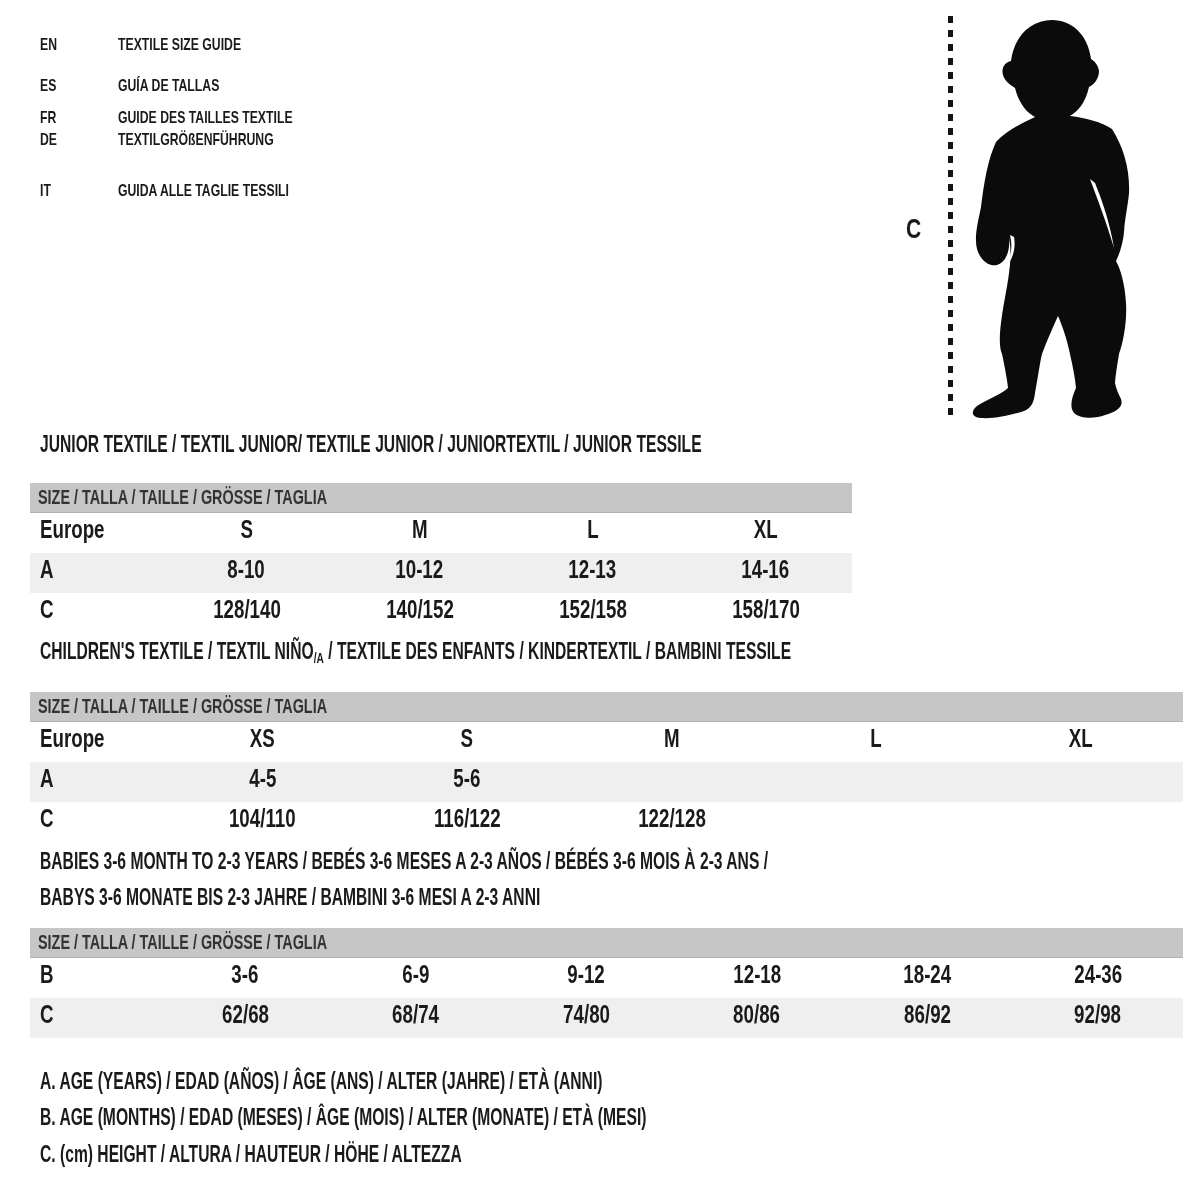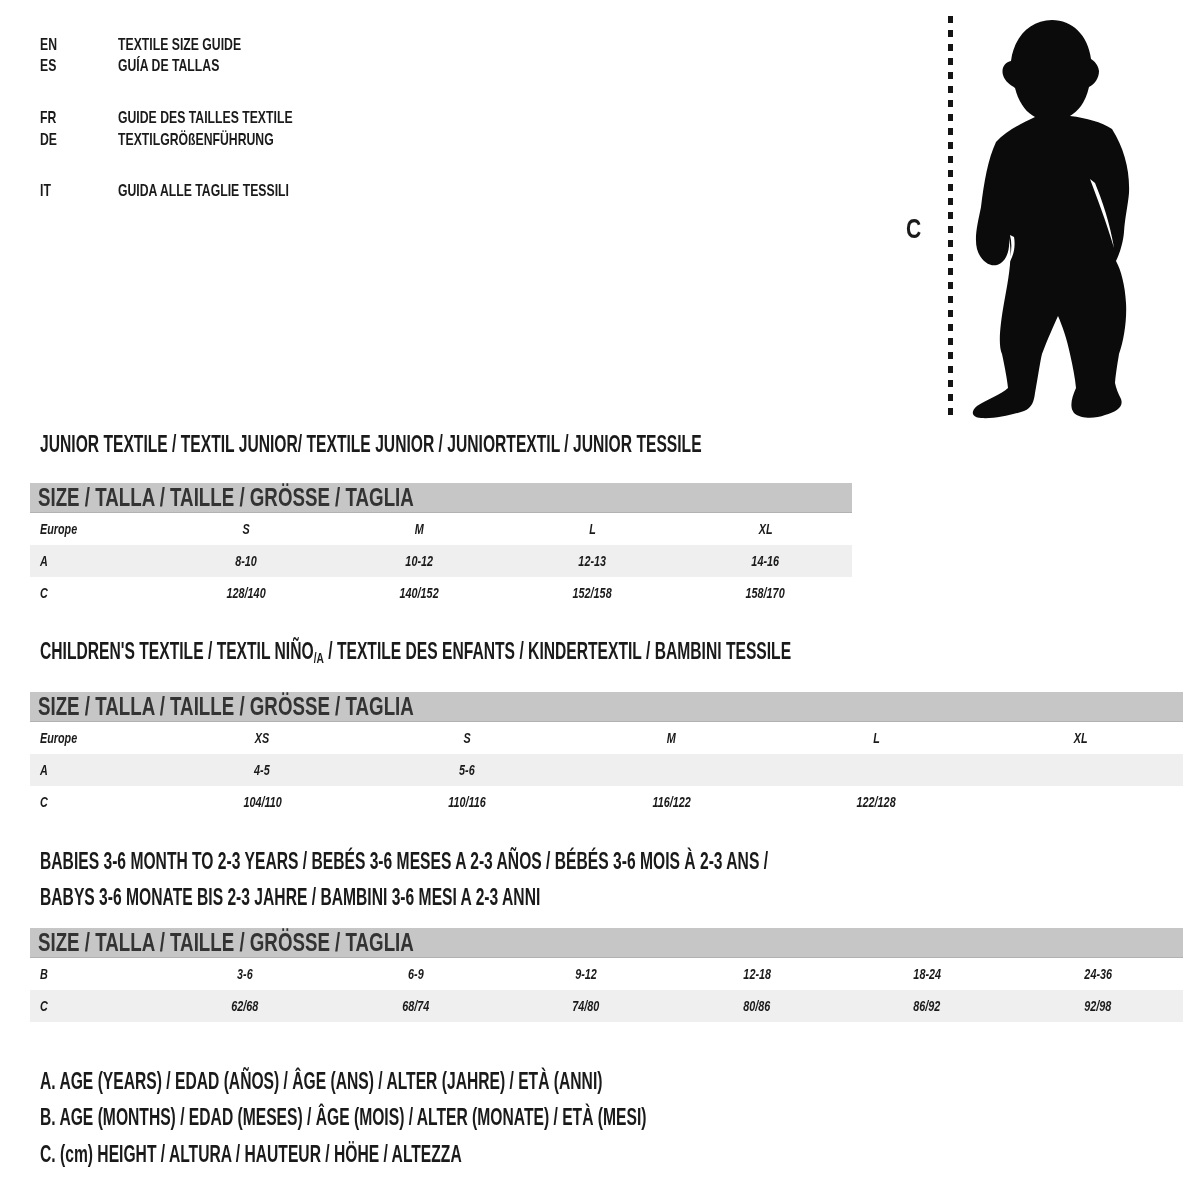--- a/index.html
+++ b/index.html
@@ -15,22 +15,22 @@
   .lang-code{width:78px;flex:0 0 78px;}
 
   
   .h{position:absolute;left:40px;font-size:23px;line-height:26px;white-space:nowrap;
      transform:scaleX(.68);transform-origin:0 50%;}
   .h .subb{font-size:15px;vertical-align:-4px;}
 
   
   .tbl{position:absolute;left:30px;}
   .tbl-head{height:29px;line-height:29px;background:#c6c6c6;border-bottom:1px solid #b2b2b2;
-            padding-left:8px;font-size:26px;color:#333;}
-  .trow{display:grid;height:32px;line-height:32px;font-size:15px;font-style:italic;}
+            padding-left:8px;font-size:20px;color:#333;}
+  .trow{display:grid;height:40px;line-height:32px;font-size:26px;}
   .cols5{grid-template-columns:130px repeat(4,1fr);}
   .cols6{grid-template-columns:130px repeat(5,1fr);}
   .cols7{grid-template-columns:130px repeat(6,1fr);}
   .shade{background:#efefef;}
   .cell{text-align:center;overflow:visible;}
   .cell.lab{text-align:left;padding-left:10px;}
 
   
   .legend-line{position:absolute;left:40px;font-size:23px;line-height:26px;white-space:nowrap;
                transform:scaleX(.68);transform-origin:0 50%;}
@@ -44,21 +44,21 @@
 </head>
 <body>
 
 <div class="page">
 
   <div>
     <div class="lang-row" style="top:31px">
       <span class="lang-code"><span class="cl">EN</span></span>
       <span class="cl">TEXTILE SIZE GUIDE</span>
     </div>
-    <div class="lang-row" style="top:52px">
+    <div class="lang-row" style="top:72px">
       <span class="lang-code"><span class="cl">ES</span></span>
       <span class="cl">GUÍA DE TALLAS</span>
     </div>
     <div class="lang-row" style="top:104px">
       <span class="lang-code"><span class="cl">FR</span></span>
       <span class="cl">GUIDE DES TAILLES TEXTILE</span>
     </div>
     <div class="lang-row" style="top:126px">
       <span class="lang-code"><span class="cl">DE</span></span>
       <span class="cl">TEXTILGRÖßENFÜHRUNG</span>
@@ -157,21 +157,20 @@
       <span class="cell"><span class="cn">XL</span></span>
     </div>
     <div class="trow cols6 shade">
       <span class="cell lab"><span class="cl">A</span></span>
       <span class="cell"><span class="cn">4-5</span></span>
       <span class="cell"><span class="cn">5-6</span></span>
     </div>
     <div class="trow cols6">
       <span class="cell lab"><span class="cl">C</span></span>
       <span class="cell"><span class="cn">104/110</span></span>
-      <span class="cell"><span class="cn">110/116</span></span>
       <span class="cell"><span class="cn">116/122</span></span>
       <span class="cell"><span class="cn">122/128</span></span>
     </div>
   </div>
 
   <div class="h" style="top:848px">BABIES 3-6 MONTH TO 2-3 YEARS / BEBÉS 3-6 MESES A 2-3 AÑOS / BÉBÉS 3-6 MOIS À 2-3 ANS /</div>
   <div class="h" style="top:884px">BABYS 3-6 MONATE BIS 2-3 JAHRE / BAMBINI 3-6 MESI A 2-3 ANNI</div>
   <div class="tbl" style="top:928px;width:1153px">
     <div class="tbl-head">
       <span class="cl">SIZE / TALLA / TAILLE / GRÖSSE / TAGLIA</span>

